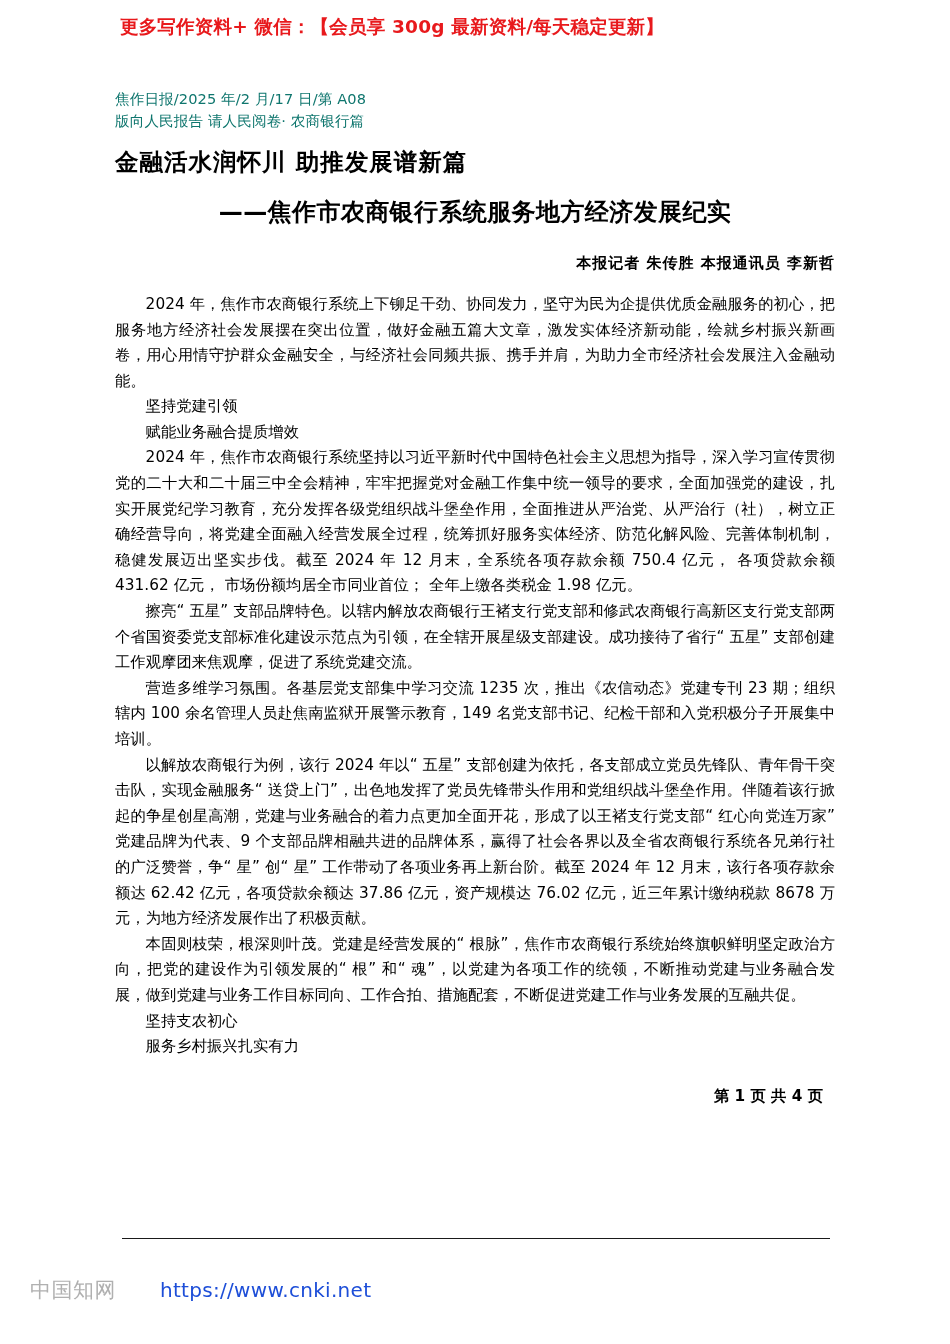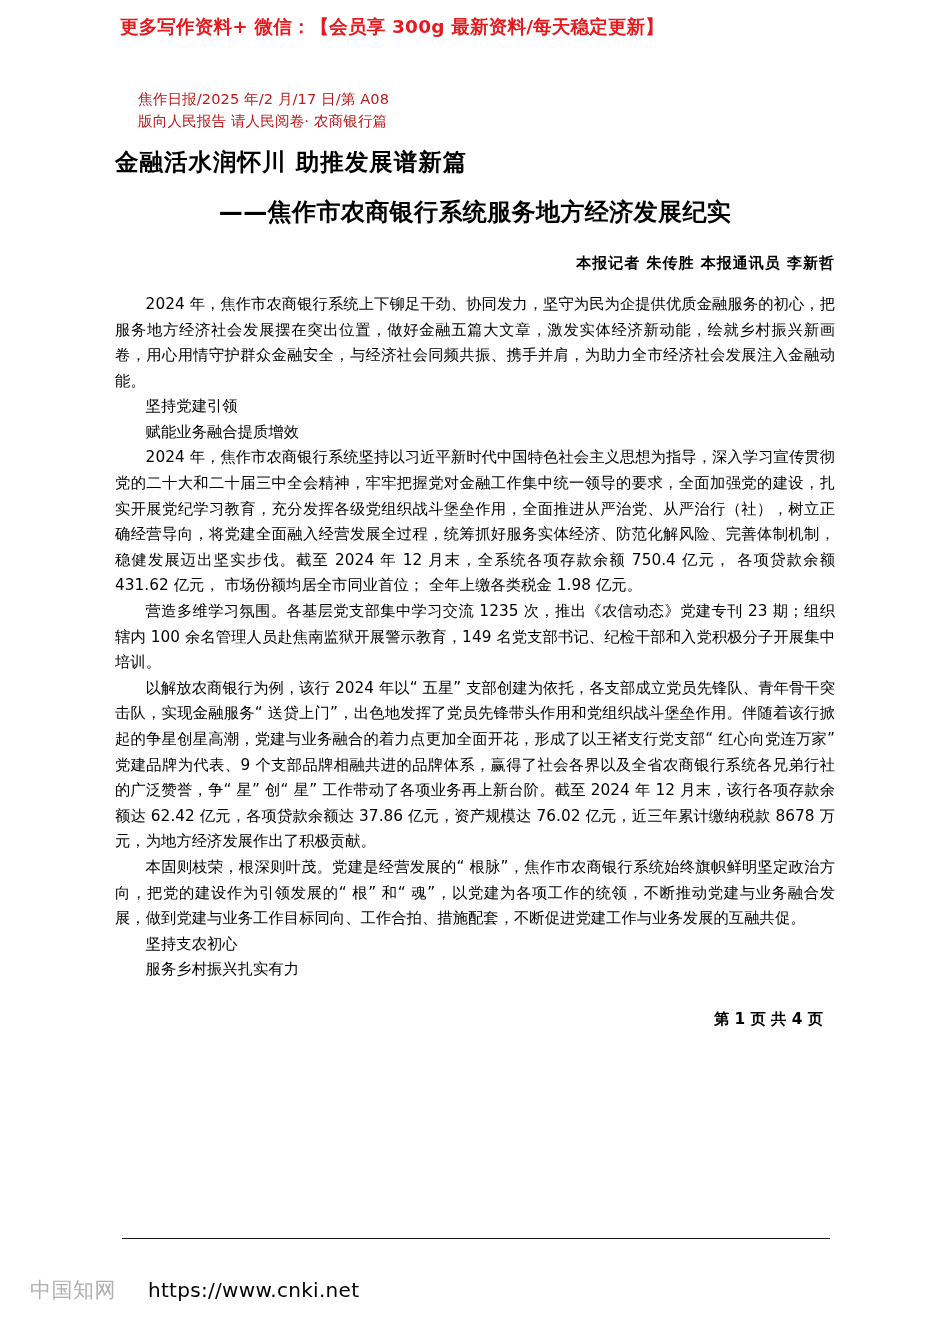--- a/index.html
+++ b/index.html
@@ -36,23 +36,22 @@
     position: absolute;
     left: 115px;
     top: 88px;
     width: 720px;
   }
 
   .source-line {
     font-family: "DejaVu Sans", "Liberation Sans", sans-serif;
     font-size: 14.6px;
     line-height: 22px;
-    color: #b91c1c;
+    color: #0f766e;
     letter-spacing: 0.1px;
-    margin-left: 23px;
   }
 
   .headline {
     margin-top: 14px;
     text-align: left;
     font-family: "DejaVu Sans", "Liberation Sans", sans-serif;
     font-weight: bold;
     font-size: 23.5px;
     line-height: 32px;
     letter-spacing: 1px;
@@ -110,35 +109,35 @@
     width: 708px;
     height: 0;
     border-top: 1.6px solid #1a1a1a;
   }
   .cnki {
     position: absolute;
     left: 30px;
     top: 1276px;
     display: flex;
     align-items: baseline;
-    gap: 32px;
+    gap: 44px;
     color: #b6b6b6;
     white-space: nowrap;
   }
   .cnki-logo {
     font-family: "DejaVu Sans", "Liberation Sans", sans-serif;
     font-size: 21px;
     letter-spacing: 0.5px;
     color: #b0b0b0;
   }
   .cnki-url {
     font-family: "DejaVu Sans", "Liberation Sans", sans-serif;
     font-size: 20px;
     letter-spacing: 0.3px;
-    color: #000000;
+    color: #1d4ed8;
   }
 </style>
 </head>
 <body>
 
 <div class="promo-banner" style="color: rgb(232, 25, 28);">更多写作资料+ 微信：【会员享 300g 最新资料/每天稳定更新】</div>
 
 <div class="page">
 
   <div class="source-line">焦作日报/2025 年/2 月/17 日/第 A08</div>
@@ -147,20 +146,21 @@
   <h1 class="headline">金融活水润怀川  助推发展谱新篇</h1>
   <h2 class="subheadline">——焦作市农商银行系统服务地方经济发展纪实</h2>
 
   <div class="byline">本报记者  朱传胜  本报通讯员  李新哲</div>
 
   <div class="body-copy">
     <p class="para">2024 年，焦作市农商银行系统上下铆足干劲、协同发力，坚守为民为企提供优质金融服务的初心，把服务地方经济社会发展摆在突出位置，做好金融五篇大文章，激发实体经济新动能，绘就乡村振兴新画卷，用心用情守护群众金融安全，与经济社会同频共振、携手并肩，为助力全市经济社会发展注入金融动能。</p>
     <p class="para sub">坚持党建引领</p>
     <p class="para sub">赋能业务融合提质增效</p>
     <p class="para">2024 年，焦作市农商银行系统坚持以习近平新时代中国特色社会主义思想为指导，深入学习宣传贯彻党的二十大和二十届三中全会精神，牢牢把握党对金融工作集中统一领导的要求，全面加强党的建设，扎实开展党纪学习教育，充分发挥各级党组织战斗堡垒作用，全面推进从严治党、从严治行（社），树立正确经营导向，将党建全面融入经营发展全过程，统筹抓好服务实体经济、防范化解风险、完善体制机制，稳健发展迈出坚实步伐。截至 2024 年 12 月末，全系统各项存款余额 750.4 亿元， 各项贷款余额 431.62 亿元， 市场份额均居全市同业首位； 全年上缴各类税金 1.98 亿元。</p>
+    <p class="para">擦亮“ 五星” 支部品牌特色。以辖内解放农商银行王褚支行党支部和修武农商银行高新区支行党支部两个省国资委党支部标准化建设示范点为引领，在全辖开展星级支部建设。成功接待了省行“ 五星” 支部创建工作观摩团来焦观摩，促进了系统党建交流。</p>
     <p class="para">营造多维学习氛围。各基层党支部集中学习交流 1235 次，推出《农信动态》党建专刊 23 期；组织辖内 100 余名管理人员赴焦南监狱开展警示教育，149 名党支部书记、纪检干部和入党积极分子开展集中培训。</p>
     <p class="para">以解放农商银行为例，该行 2024 年以“ 五星” 支部创建为依托，各支部成立党员先锋队、青年骨干突击队，实现金融服务“ 送贷上门”，出色地发挥了党员先锋带头作用和党组织战斗堡垒作用。伴随着该行掀起的争星创星高潮，党建与业务融合的着力点更加全面开花，形成了以王褚支行党支部“ 红心向党连万家” 党建品牌为代表、9 个支部品牌相融共进的品牌体系，赢得了社会各界以及全省农商银行系统各兄弟行社的广泛赞誉，争“ 星” 创“ 星” 工作带动了各项业务再上新台阶。截至 2024 年 12 月末，该行各项存款余额达 62.42 亿元，各项贷款余额达 37.86 亿元，资产规模达 76.02 亿元，近三年累计缴纳税款 8678 万元，为地方经济发展作出了积极贡献。</p>
     <p class="para">本固则枝荣，根深则叶茂。党建是经营发展的“ 根脉”，焦作市农商银行系统始终旗帜鲜明坚定政治方向，把党的建设作为引领发展的“ 根” 和“ 魂”，以党建为各项工作的统领，不断推动党建与业务融合发展，做到党建与业务工作目标同向、工作合拍、措施配套，不断促进党建工作与业务发展的互融共促。</p>
     <p class="para sub">坚持支农初心</p>
     <p class="para sub">服务乡村振兴扎实有力</p>
   </div>
 
   <div class="page-number">第 1 页 共 4 页</div>
 
 </div>

